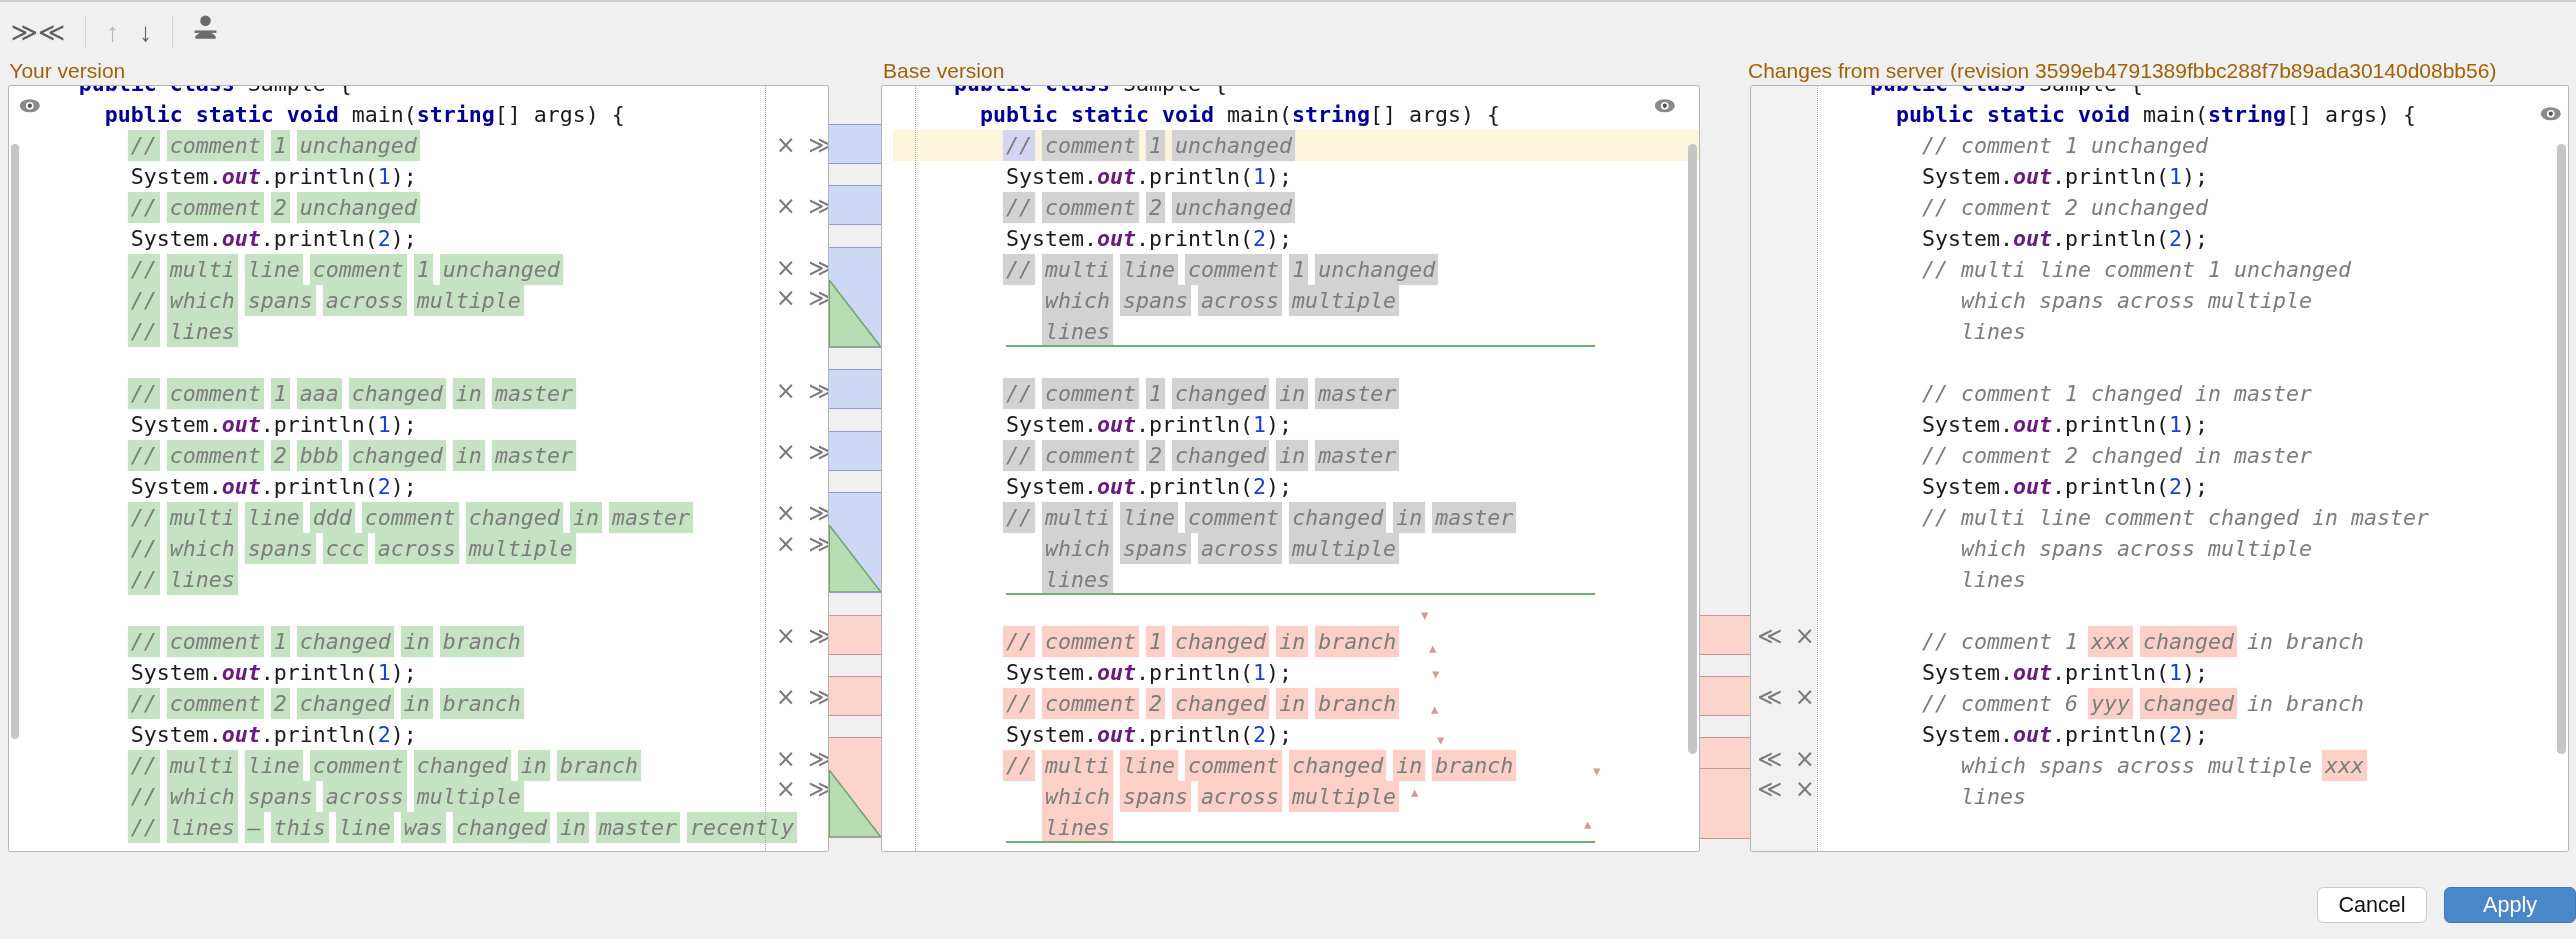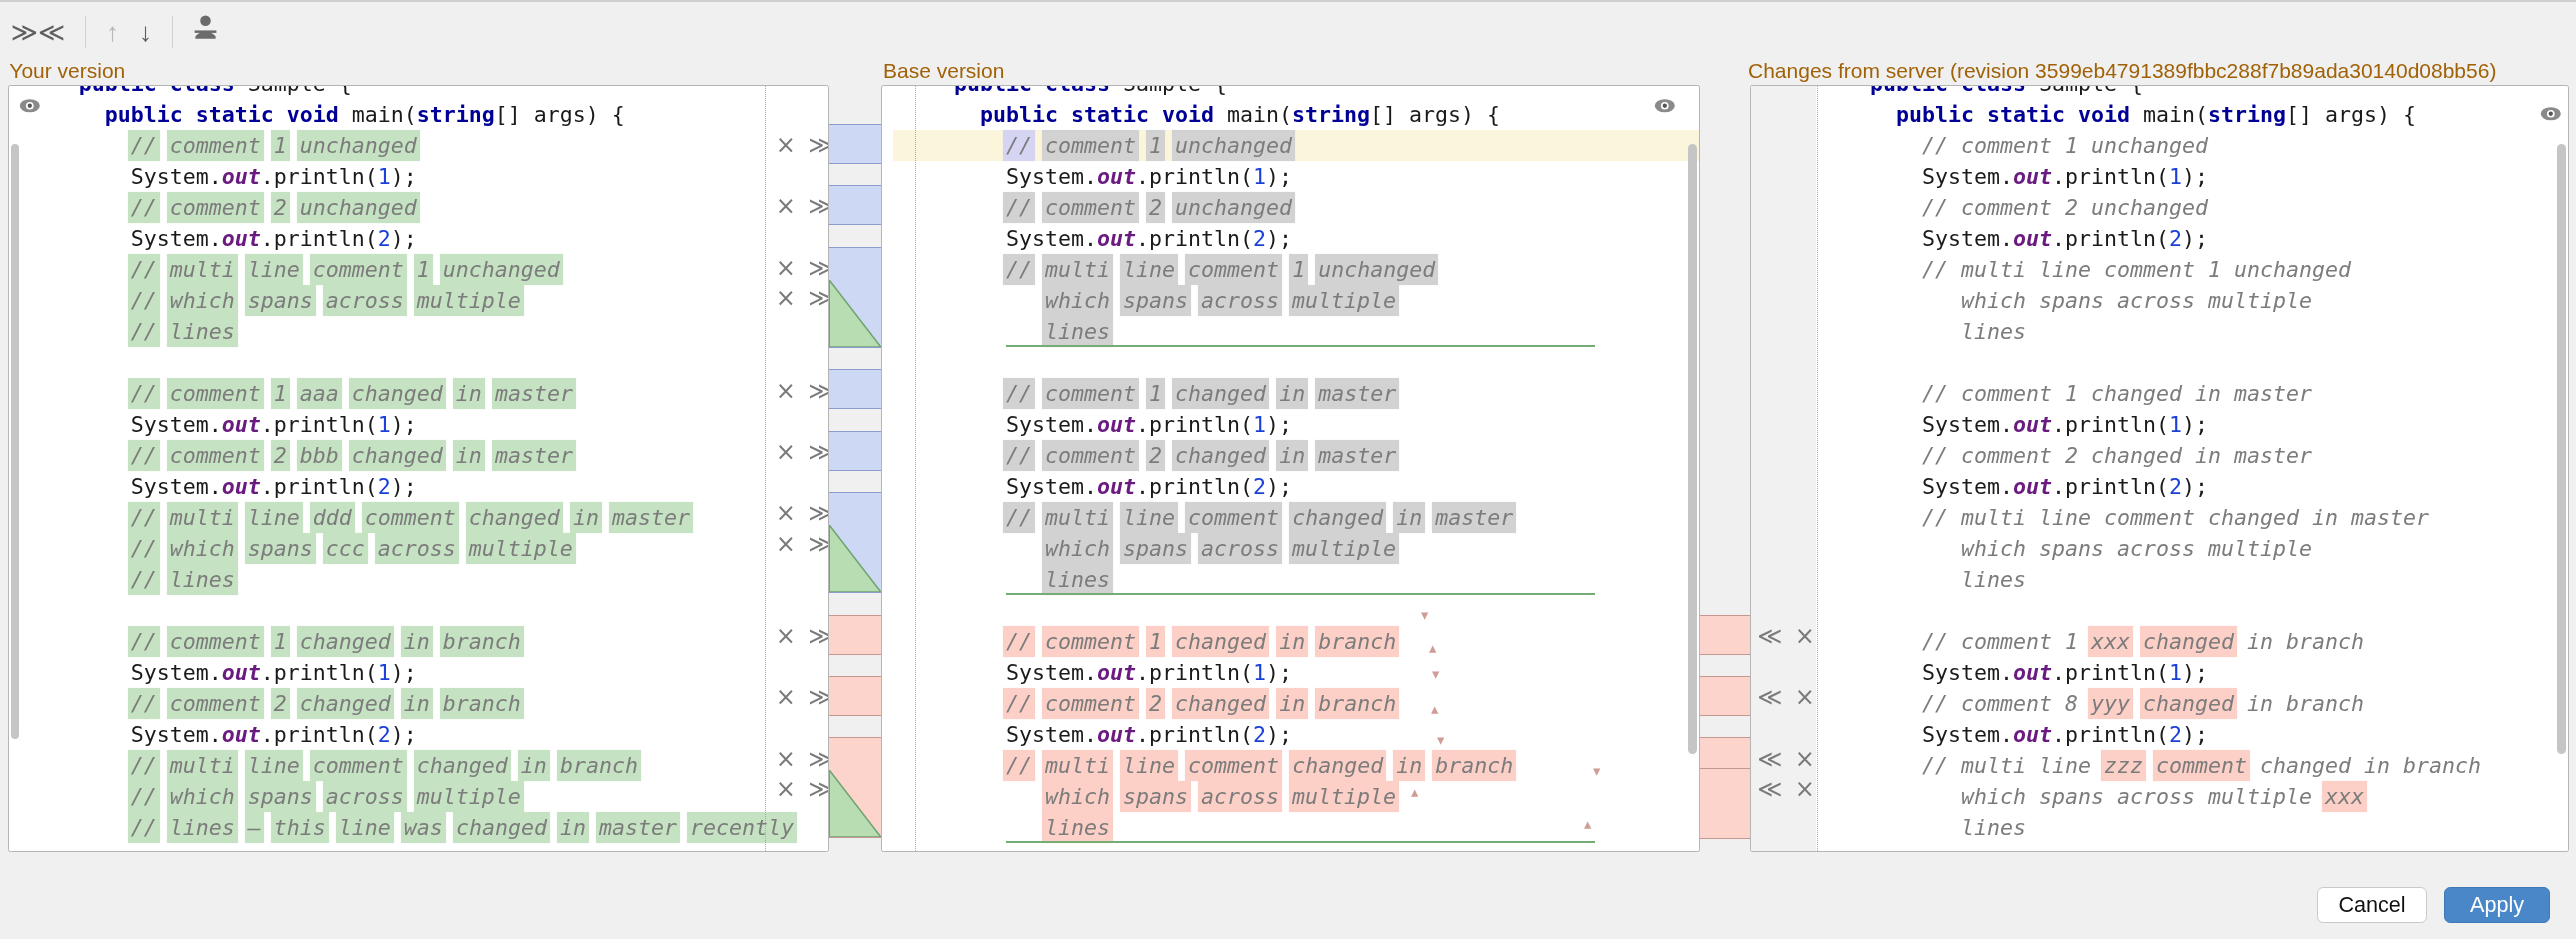--- a/index.html
+++ b/index.html
@@ -42,21 +42,21 @@
   .sblock svg{position:absolute;left:0;bottom:0;}
   
   .thumb{position:absolute;width:8.5px;border-radius:4.6px;background:#c5c5c5;}
   
   .eye{position:absolute;width:21.6px;height:15.5px;}
   
   .tri{position:absolute;font-size:14.7px;color:#cf9d96;line-height:14.7px;font-family:"DejaVu Sans",sans-serif;}
   
   .btn{position:absolute;top:887px;height:36px;border-radius:6.2px;font-size:21.6px;display:flex;align-items:center;justify-content:center;box-sizing:border-box;cursor:pointer;}
   .btn.cancel{left:2317px;width:110px;background:#ffffff;border:0.8px solid #c9c9c9;color:#111;}
-  .btn.apply{left:2444px;width:106px;background:#4a87c8;border:0.8px solid #4077b8;color:#ffffff;}
+  .btn.apply{left:2444px;width:132px;background:#4a87c8;border:0.8px solid #4077b8;color:#ffffff;}
 </style>
 </head>
 <body>
 
 <div class="top-edge"></div>
 
 <div class="toolbar">
   <span class="tb-icon">≫≪</span>
   <span class="tb-sep"></span>
   <span class="tb-icon disabled">↑</span>
@@ -256,23 +256,22 @@
       <div class="cl"><span>      </span><span class="cm">// comment 1 changed in master</span></div>
       <div class="cl"><span>      </span><span>System.</span><span class="out">out</span><span>.println(</span><span class="num">1</span><span>);</span></div>
       <div class="cl"><span>      </span><span class="cm">// comment 2 changed in master</span></div>
       <div class="cl"><span>      </span><span>System.</span><span class="out">out</span><span>.println(</span><span class="num">2</span><span>);</span></div>
       <div class="cl"><span>      </span><span class="cm">// multi line comment changed in master</span></div>
       <div class="cl"><span>         </span><span class="cm">which spans across multiple</span></div>
       <div class="cl"><span>         </span><span class="cm">lines</span></div>
       <div class="cl"></div>
       <div class="cl"><span>      </span><span class="cm">// comment 1 </span><span class="cm hl-r">xxx</span><span class="cm"> </span><span class="cm hl-r">changed</span><span class="cm"> in branch</span></div>
       <div class="cl"><span>      </span><span>System.</span><span class="out">out</span><span>.println(</span><span class="num">1</span><span>);</span></div>
-      <div class="cl"><span>      </span><span class="cm">// comment 8 </span><span class="cm hl-r">yyy</span><span class="cm"> </span><span class="cm hl-r">changed</span><span class="cm"> in branch</span></div>
-      <div class="cl"><span>      </span><span>System.</span><span class="out">out</span><span>.println(</span><span class="num">2</span><span>);</span></div>
-      <div class="cl"><span>      </span><span class="cm">// multi line </span><span class="cm hl-r">zzz</span><span class="cm"> </span><span class="cm hl-r">comment</span><span class="cm"> changed in branch</span></div>
+      <div class="cl"><span>      </span><span class="cm">// comment 6 </span><span class="cm hl-r">yyy</span><span class="cm"> </span><span class="cm hl-r">changed</span><span class="cm"> in branch</span></div>
+      <div class="cl"><span>      </span><span>System.</span><span class="out">out</span><span>.println(</span><span class="num">2</span><span>);</span></div>
       <div class="cl"><span>         </span><span class="cm">which spans across multiple </span><span class="cm hl-r">xxx</span></div>
       <div class="cl"><span>         </span><span class="cm">lines</span></div>
     </div>
   <div class="dotline" style="left:66px"></div>
   <div id="gutter-server">
       <div class="gbtn" style="left: 6.2px; top: 536px;">
         <span>≪</span>
         <span>×</span>
       </div>
       <div class="gbtn" style="left: 6.2px; top: 597px;">

